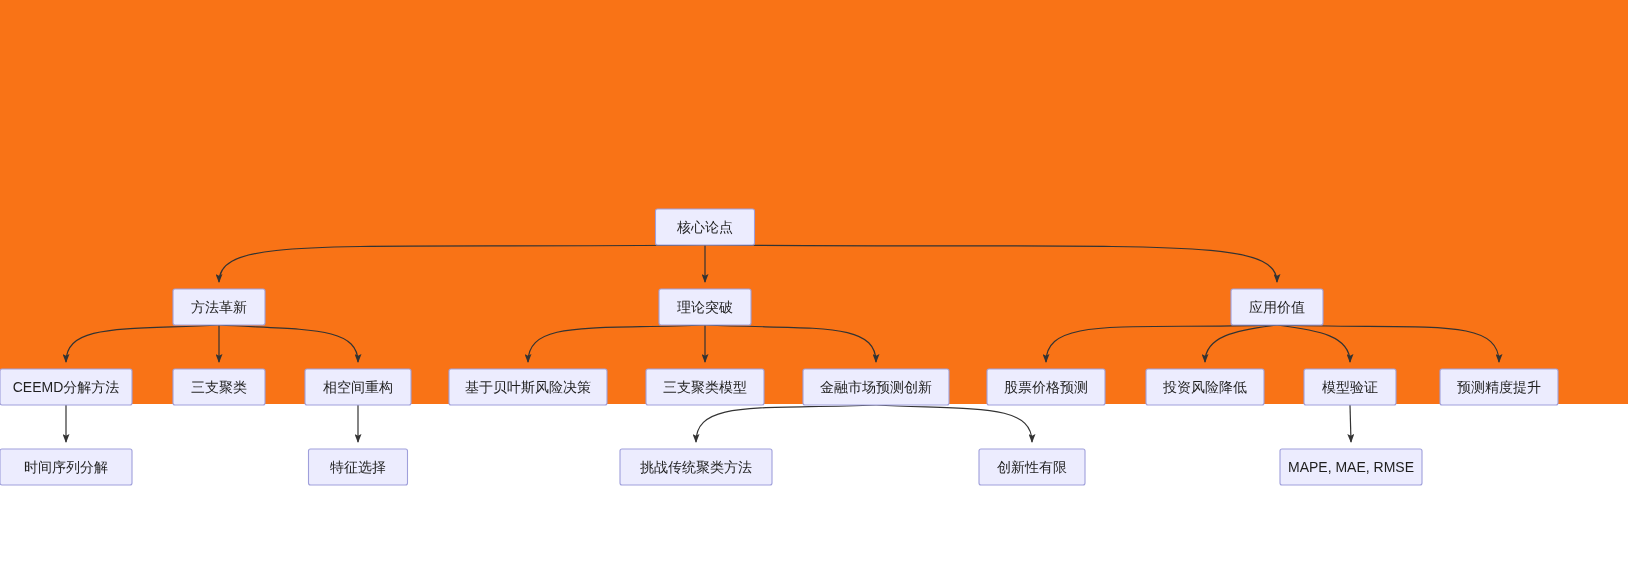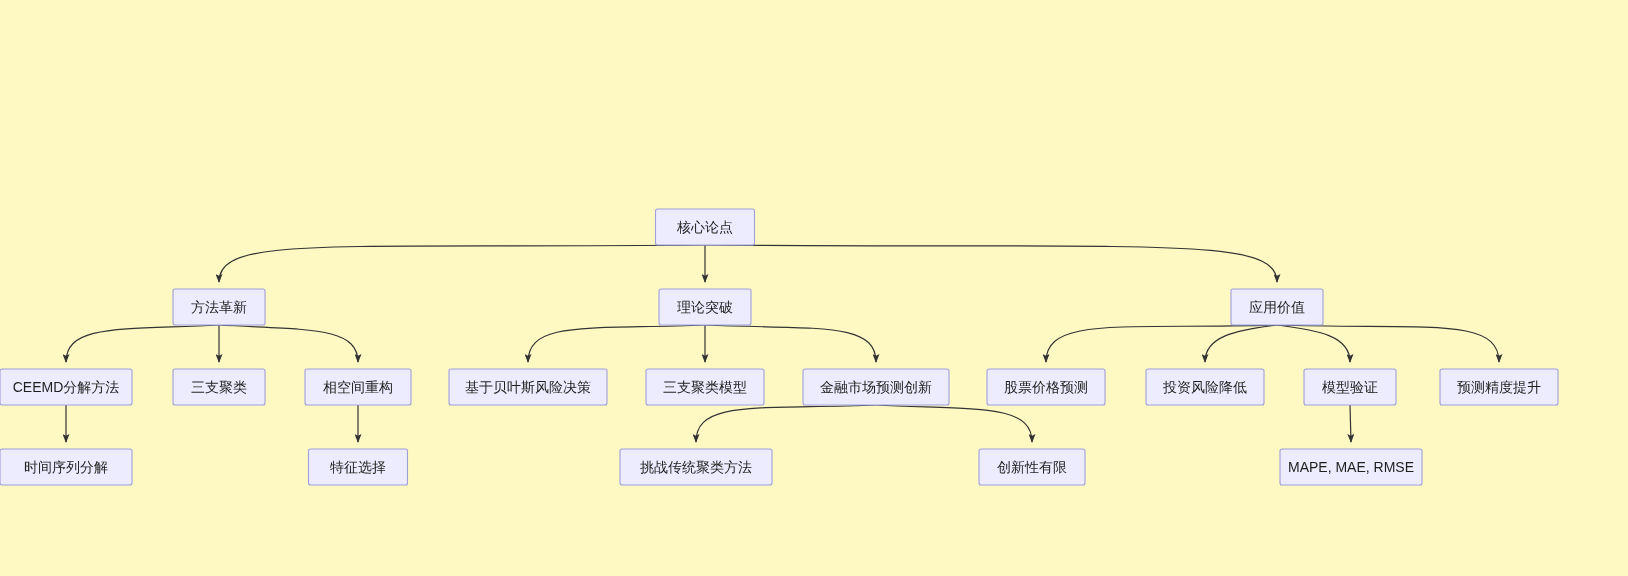--- a/index.html
+++ b/index.html
@@ -9,22 +9,22 @@
   }
   body {
     width: 1628px;
     height: 576px;
     font-family: "Liberation Sans", "DejaVu Sans", sans-serif;
     overflow: hidden;
   }
   #diagram-root {
     position: relative;
     width: 1628px;
-    height: 576px;
-    background: #fef9c3;
+    height: 404px;
+    background: #f97316;
   }
   svg#flowchart {
     display: block;
     width: 1628px;
     height: 576px;
   }
   .edge-path {
     fill: none;
     stroke: #333333;
     stroke-width: 1.2px;

